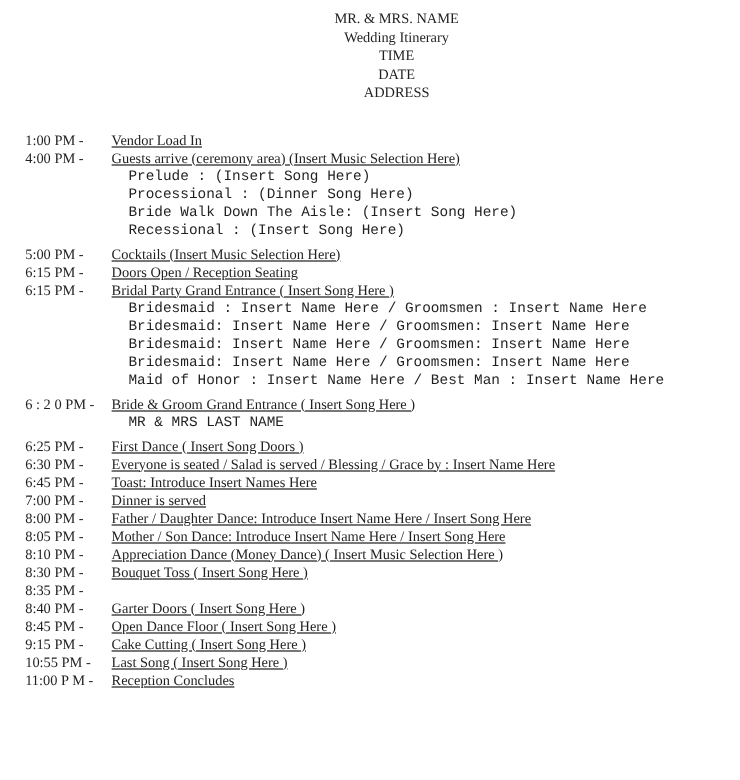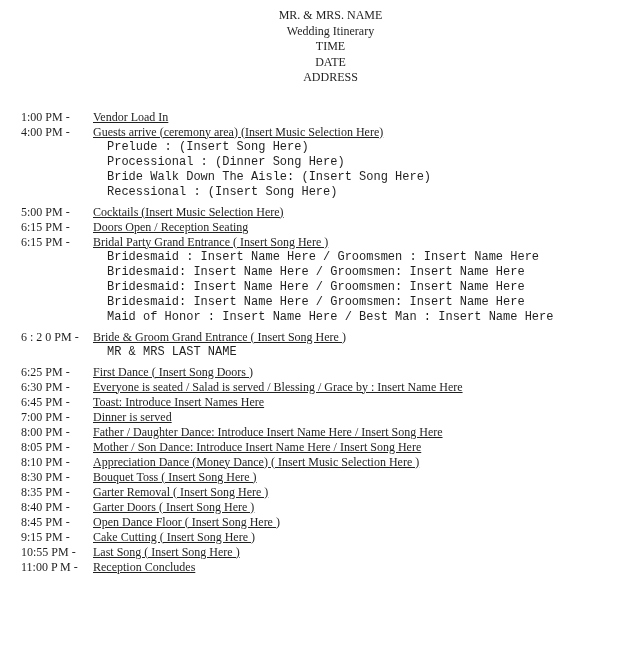--- a/index.html
+++ b/index.html
@@ -143,21 +143,20 @@
         <div class="row">
           <span class="time">8:10 PM -</span>
           <span class="desc">Appreciation Dance (Money Dance) ( Insert Music Selection Here )</span>
         </div>
         <div class="row">
           <span class="time">8:30 PM -</span>
           <span class="desc">Bouquet Toss ( Insert Song Here )</span>
         </div>
         <div class="row">
           <span class="time">8:35 PM -</span>
-          <span class="desc">Garter Removal ( Insert Song Here )</span>
         </div>
         <div class="row">
           <span class="time">8:40 PM -</span>
           <span class="desc">Garter Doors ( Insert Song Here )</span>
         </div>
         <div class="row">
           <span class="time">8:45 PM -</span>
           <span class="desc">Open Dance Floor ( Insert Song Here )</span>
         </div>
         <div class="row">

